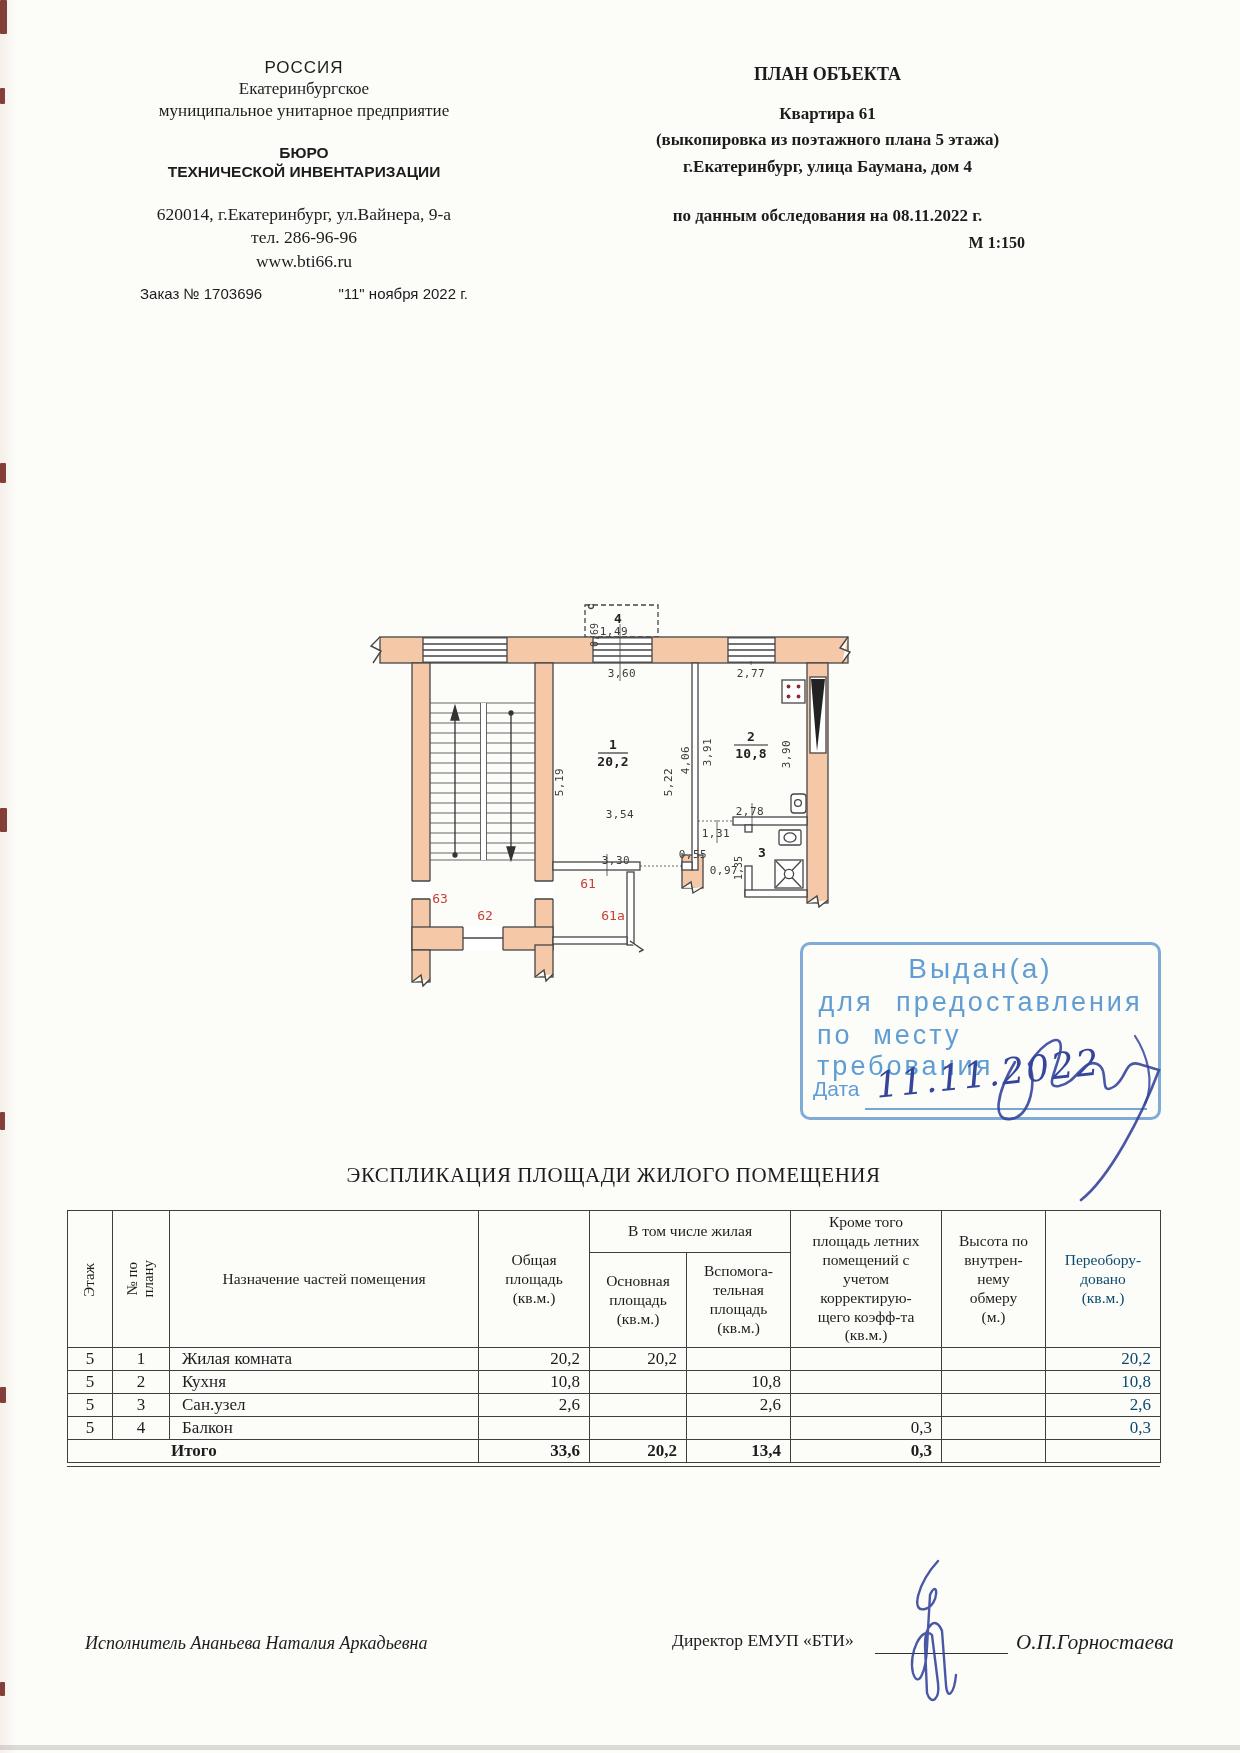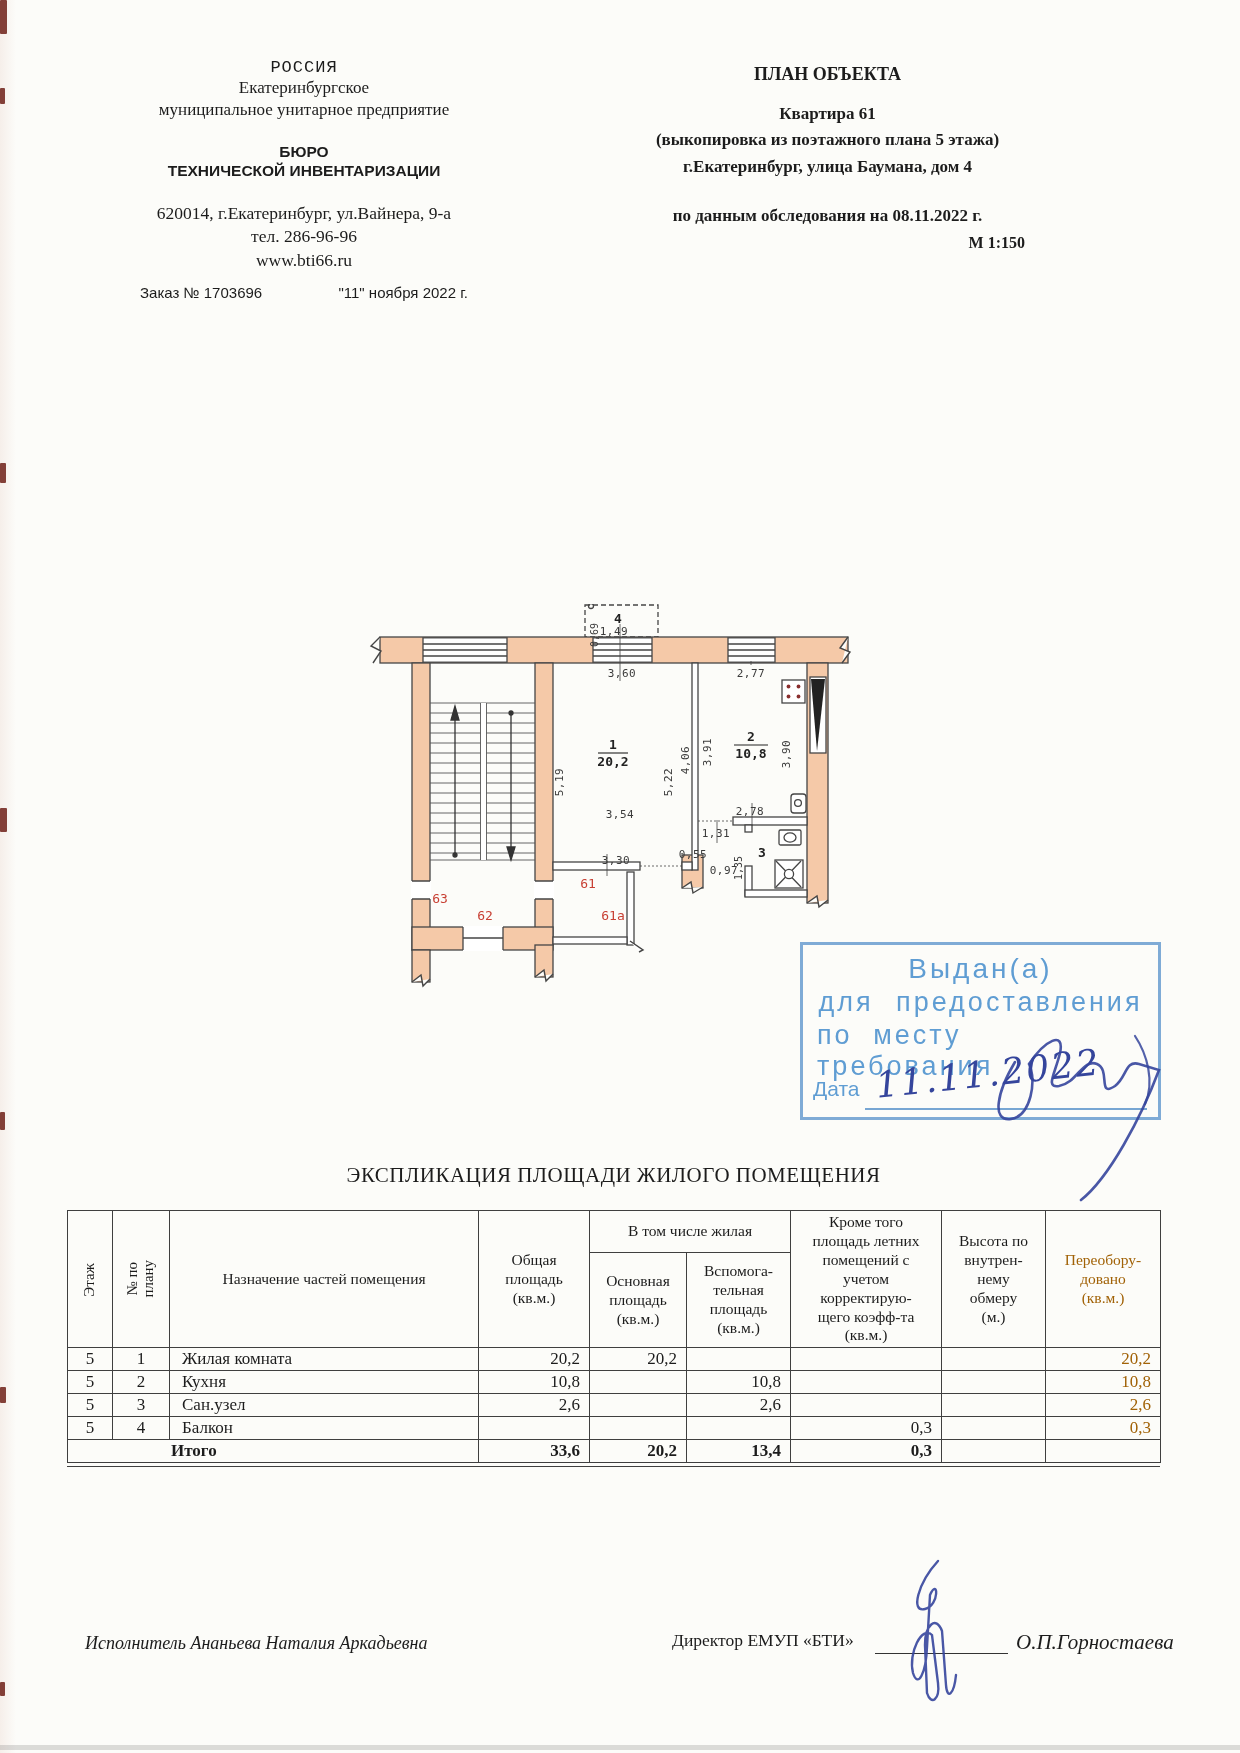--- a/index.html
+++ b/index.html
@@ -6,42 +6,42 @@
   body{width:1240px;height:1753px;position:relative;background:#fcfcf9;
        font-family:"Liberation Serif",serif;color:#1c1c1c;overflow:hidden;}
   .abs{position:absolute;}
   
   .mark{position:absolute;background:#6e2018;opacity:.85;border-radius:1px;}
   .edge-tint{position:absolute;left:0;top:0;width:16px;height:1753px;
              background:linear-gradient(90deg,rgba(190,120,100,.10),rgba(190,120,100,0));}
   .bottom-streak{position:absolute;left:0;top:1745px;width:1240px;height:5px;background:rgba(120,120,118,.25);}
   
   #org-block{left:128px;top:58px;width:352px;text-align:center;}
-  .org-country{font-family:Liberation Mono, monospace;font-size:17px;letter-spacing:1px;}
+  .org-country{font-family:Liberation Sans, sans-serif;font-size:17px;letter-spacing:1px;}
   .org-name{font-size:17px;line-height:1.3;}
   .org-bureau{font-family:"Liberation Sans",sans-serif;font-weight:bold;font-size:15.5px;line-height:1.2;margin-top:22px;}
   .org-addr{font-size:17.5px;line-height:1.32;margin-top:22px;}
   .org-order-row{display:flex;justify-content:space-between;margin-top:12px;padding:0 12px;
                  font-family:"Liberation Sans",sans-serif;font-size:15px;}
   
   #plan-block{left:630px;top:64px;width:395px;text-align:center;font-weight:bold;}
   .ph-title{font-size:18px;margin-bottom:16px;}
   .ph-line{font-size:17px;line-height:1.55;}
   .ph-survey{font-size:17px;margin-top:26px;}
   .ph-scale{font-size:16px;margin-top:8px;text-align:right;}
   
   #plan-svg{left:367px;top:604px;}
   text{font-family:"DejaVu Sans Mono",monospace;fill:#3b3b3b;}
   .dim{font-size:11px;letter-spacing:.5px;}
   .dim-s{font-size:10px;}
   .room-no{font-size:13px;font-weight:bold;fill:#222;}
   .red-lab{font-size:13px;fill:#c84034;}
   
   #stamp{left:800px;top:942px;width:355px;height:172px;border:3px solid rgba(95,150,205,.8);
-         border-radius:0;color:#4f93cf;font-family:"Liberation Sans",sans-serif;}
+         border-radius:10px;color:#4f93cf;font-family:"Liberation Sans",sans-serif;}
   .stamp-l1{margin-top:8px;text-align:center;font-size:28px;letter-spacing:3px;opacity:.9;}
   .stamp-l2{text-align:center;font-size:27px;letter-spacing:3px;word-spacing:12px;opacity:.9;margin-top:2px;}
   .stamp-l3{text-align:left;padding-left:14px;font-size:27px;letter-spacing:3px;word-spacing:10px;opacity:.9;margin-top:2px;}
   .stamp-date-label{position:absolute;left:10px;top:132px;font-size:21px;opacity:.9;}
   .stamp-underline{position:absolute;left:62px;top:163px;width:282px;border-top:2px solid rgba(95,150,205,.85);}
   .stamp-date-hand{position:absolute;left:72px;top:108px;font-family:"DejaVu Serif",serif;font-style:italic;
                    font-size:36px;color:#35459c;transform:rotate(-6deg);letter-spacing:2px;}
   
   #expl-title{left:67px;top:1163px;width:1093px;text-align:center;font-size:21px;letter-spacing:.5px;}
   #expl-table{left:67px;top:1210px;}
@@ -50,21 +50,21 @@
   th{font-weight:normal;font-size:15.5px;line-height:1.22;vertical-align:middle;padding:2px;}
   .ml{white-space:pre-line;}
   .vert{display:inline-block;transform:rotate(-90deg);white-space:pre-line;font-size:15px;line-height:1.05;}
   .hrowA{height:42px;}
   .hrowB{height:95px;}
   tr.data{height:23px;}
   td{font-size:17px;}
   .c{text-align:center;}
   .num{text-align:right;padding-right:9px;}
   .purpose{text-align:left;padding-left:12px;}
-  .red{color:#a16207;}
+  .red{color:#0c4a6e;}
   .itogo{font-weight:bold;padding-left:103px;}
   .b{font-weight:bold;}
   #table-underline{left:67px;top:1466px;width:1093px;border-top:1.5px solid #3f3f3f;}
   
   #executor{left:85px;top:1633px;font-style:italic;font-size:18px;}
   #director{left:660px;top:1630px;font-size:17.5px;margin-left:12px;}
   #dir-underline{left:875px;top:1653px;width:133px;border-top:1.5px solid #333;}
   #dir-name{left:1016px;top:1630px;font-size:21px;font-style:italic;}
   svg .ink{stroke:#35459c;fill:none;stroke-linecap:round;}
 </style>

